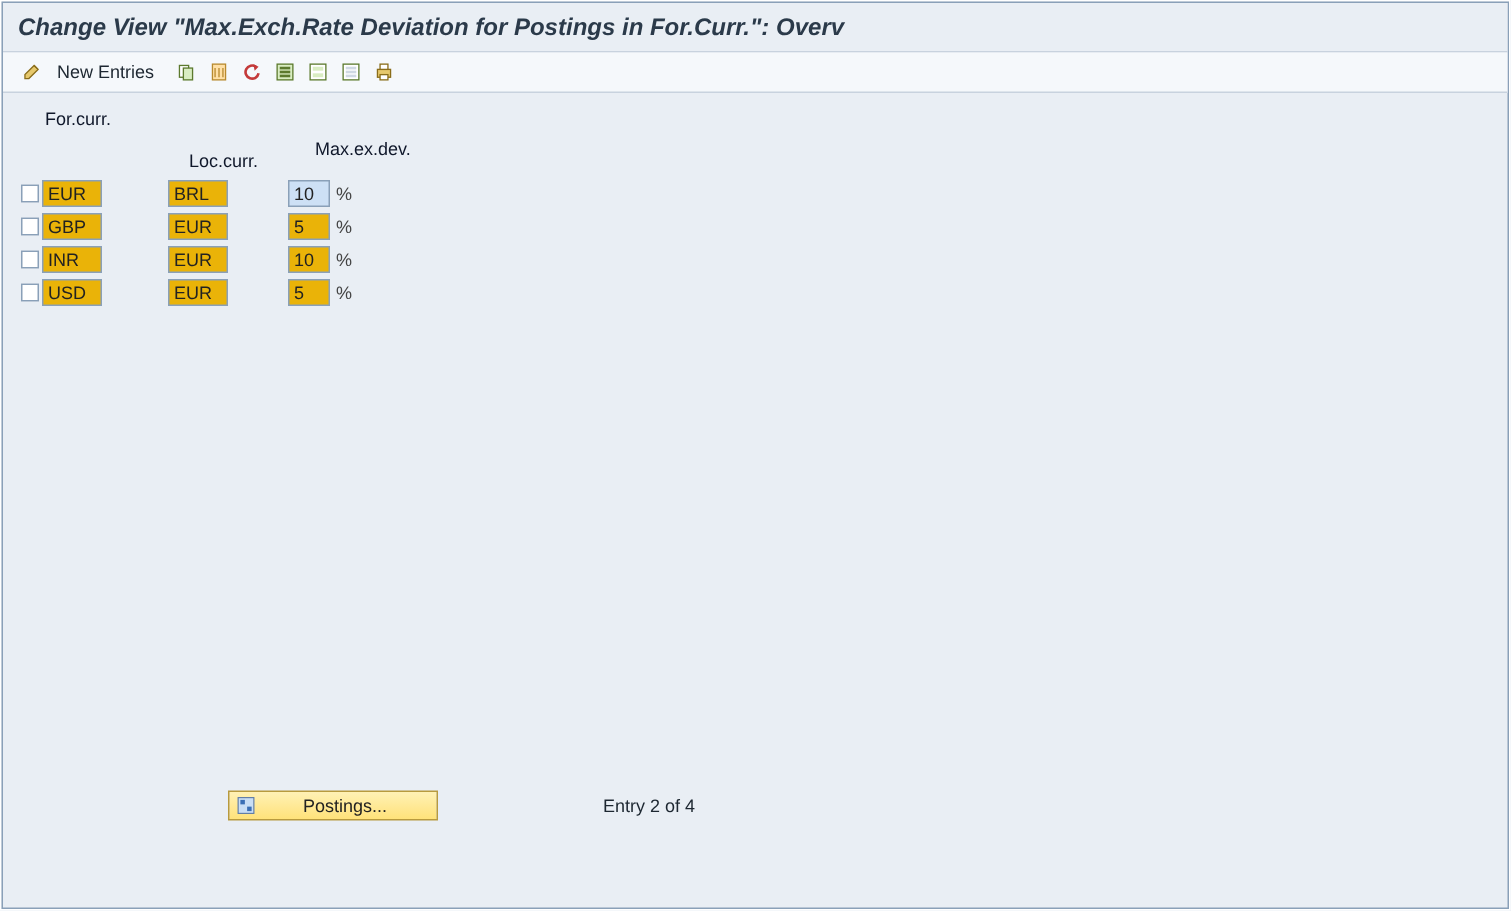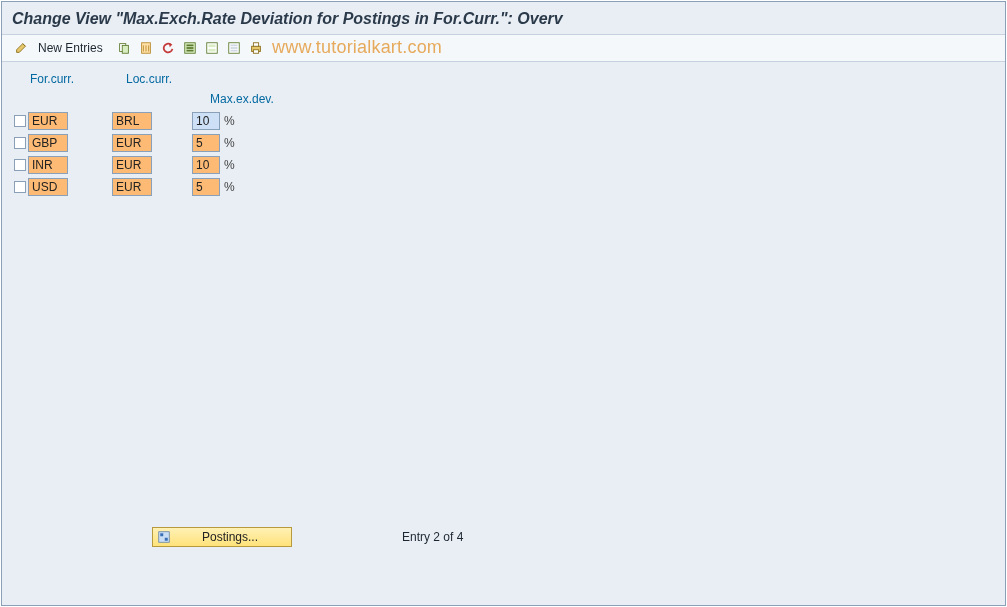--- a/index.html
+++ b/index.html
@@ -71,42 +71,42 @@
       padding: 10px 12px 8px 12px;
       display: flex;
       flex-direction: column;
     }
     .grid-header {
       display: flex;
       gap: 30px;
       margin-bottom: 6px;
     }
     .grid-header .hdr {
-      color: #0369a1;
+      color: #0f172a;
       font-size: 12px;
     }
     .hdr.c1 { width: 66px; margin-left: 16px;}
-    .hdr.c2 { width: 54px; }
+    .hdr.c2 { width: 54px; margin-top: 28px; }
     .hdr.c3 { width: 80px; margin-top: 20px; }
     .rows { display: flex; flex-direction: column; gap: 4px; }
     .row {
       display: flex;
       align-items: center;
       gap: 0;
     }
     .chk {
       width: 12px; height: 12px;
       border: 1px solid #8aa0b8;
       background: #fff;
       margin-right: 2px;
       display:inline-block;
     }
     .cell-input {
       border: 1px solid #8aa0b8;
-      background: #fdba74;
+      background: #eab308;
       height: 18px;
       font-size: 12px;
       padding: 1px 3px;
       font-family: inherit;
       color: #222;
     }
     .cell-input.curr { width: 40px; }
     .cell-input.dev  { width: 28px; text-align: left; }
     .cell-input.sel  { background: #cde0f5; }
     .gap-a { width: 44px; display:inline-block; }
@@ -206,21 +206,20 @@
           <rect x="4" y="10" width="8" height="2" fill="#cfd8e3"></rect>
         </svg>
     </span>
     <span class="tb-icon">
       <svg width="14" height="14" viewBox="0 0 16 16">
           <rect x="3" y="6" width="10" height="6" fill="#e6c86c" stroke="#8a6d1a"></rect>
           <rect x="5" y="2" width="6" height="4" fill="#fff" stroke="#8a6d1a"></rect>
           <rect x="5" y="10" width="6" height="4" fill="#fff" stroke="#8a6d1a"></rect>
         </svg>
     </span>
-    <div class="watermark">www.tutorialkart.com</div>
   </div>
 
   <div class="content">
     <div class="grid-header">
       <span class="hdr c1">For.curr.</span>
       <span class="hdr c2">Loc.curr.</span>
       <span class="hdr c3">Max.ex.dev.</span>
     </div>
 
     <div class="rows" id="rows-container">

